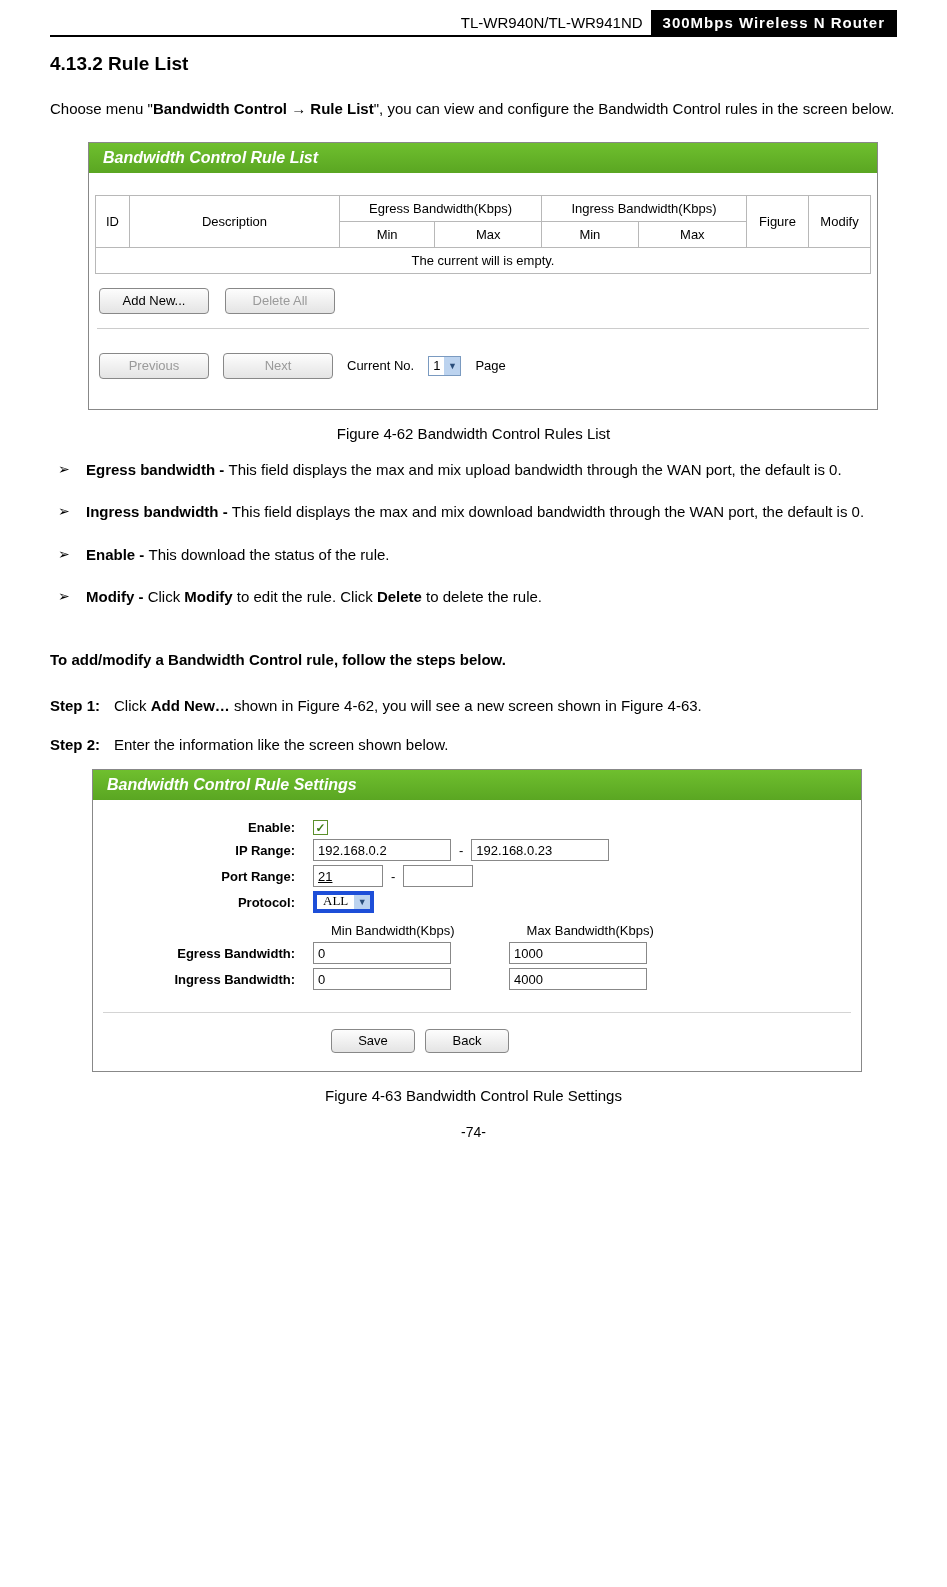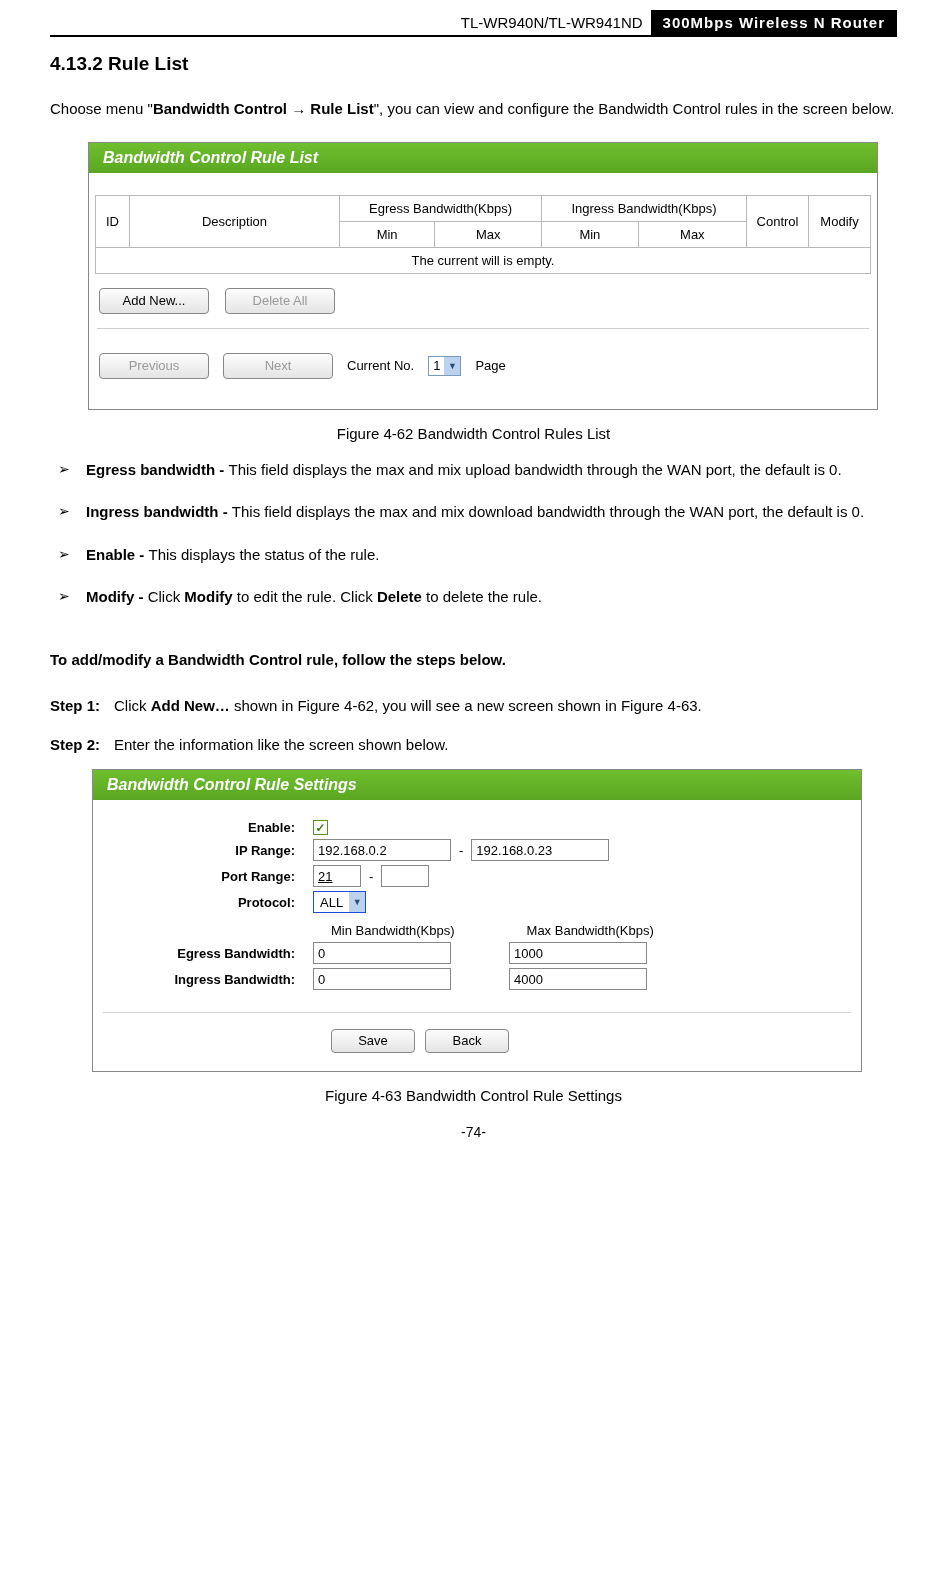--- a/index.html
+++ b/index.html
@@ -155,30 +155,30 @@
   .form-label {
     width: 210px;
     text-align: right;
     font-weight: bold;
     padding-right: 18px;
   }
   .f-input {
     height: 22px; border:1px solid #888; font-size:13px;
     padding: 0 4px;
   }
-  .w130{ width:138px; } .w70{ width:48px;text-decoration:underline; }
+  .w130{ width:138px; } .w70{ width:70px;text-decoration:underline; }
   .chk {
     width:15px; height:15px; border:1px solid #5b8f2b;
     display:inline-flex; align-items:center; justify-content:center;
     color:#3a7a12; font-size:12px; font-weight:bold;
     background:#fff;
   }
   .sel {
-    display:inline-flex; align-items:center;
-    border:1px solid #1d4ed8; height:22px;
+    display:inline-flex; align-items:flex-end;
+    border:4px solid #1d4ed8; height:22px;font-family:Liberation Serif, serif;
   }
   .sel .txt{ padding:0 6px; font-size:13px;}
   .sel .arrow{
     background:#bcd3ef; width:16px; height:100%;
     display:flex;align-items:center;justify-content:center;
     font-size:9px;color:#2a4d7a;
   }
   .col-headers {
     display:flex; padding-left:228px; gap:72px;
     font-size:13px; margin:10px 0 4px;
@@ -211,21 +211,21 @@
   <div class="figure-box">
     <div class="green-bar">Bandwidth Control Rule List</div>
     <div class="panel-inner">
       <table class="rule-list">
         <tbody>
             <tr>
           <th rowspan="2" style="width:34px">ID</th>
           <th rowspan="2" style="width:210px">Description</th>
           <th colspan="2">Egress Bandwidth(Kbps)</th>
           <th colspan="2">Ingress Bandwidth(Kbps)</th>
-          <th rowspan="2" style="width:62px">Control</th>
+          <th rowspan="2" style="width:62px">Figure</th>
           <th rowspan="2" style="width:62px">Modify</th>
         </tr>
         <tr>
           <th>Min</th>
           <th>Max</th>
           <th>Min</th>
           <th>Max</th>
         </tr>
         <tr>
           <td colspan="8">The current will is empty.</td>
@@ -252,21 +252,21 @@
   <div class="fig-caption">Figure 4-62 Bandwidth Control Rules List</div>
 
   <ul class="bullets">
     <li>
       <span class="b">Egress bandwidth - </span><span>This field displays the max and mix upload bandwidth through the WAN port, the default is 0.</span>
     </li>
     <li>
       <span class="b">Ingress bandwidth - </span><span>This field displays the max and mix download bandwidth through the WAN port, the default is 0.</span>
     </li>
     <li>
-      <span class="b">Enable - </span><span>This displays the status of the rule.</span>
+      <span class="b">Enable - </span><span>This download the status of the rule.</span>
     </li>
     <li>
       <span class="b">Modify - </span><span>Click </span><span class="b">Modify</span><span> to edit the rule. Click </span><span class="b">Delete</span><span> to delete the rule.</span>
     </li>
   </ul>
 
   <p class="b">To add/modify a Bandwidth Control rule, follow the steps below.</p>
 
   <div class="steps">
     <p class="step-line">

